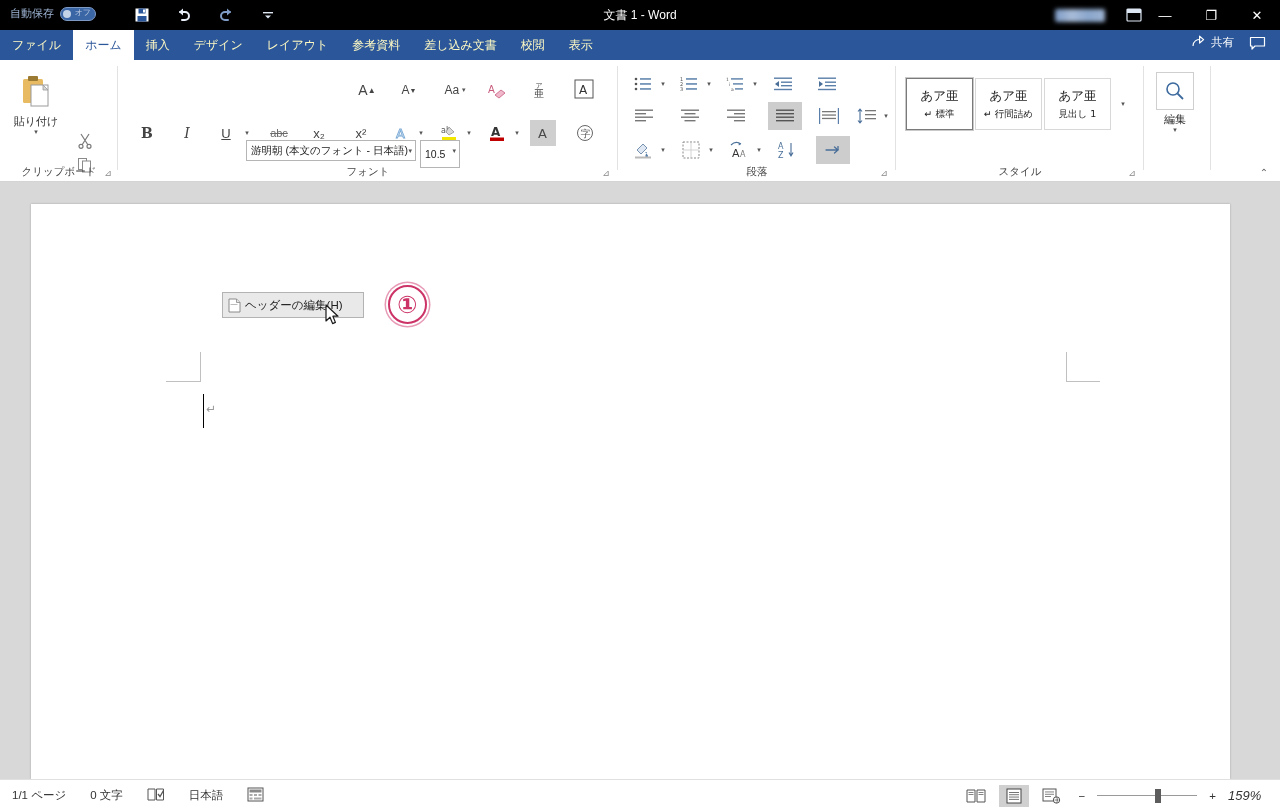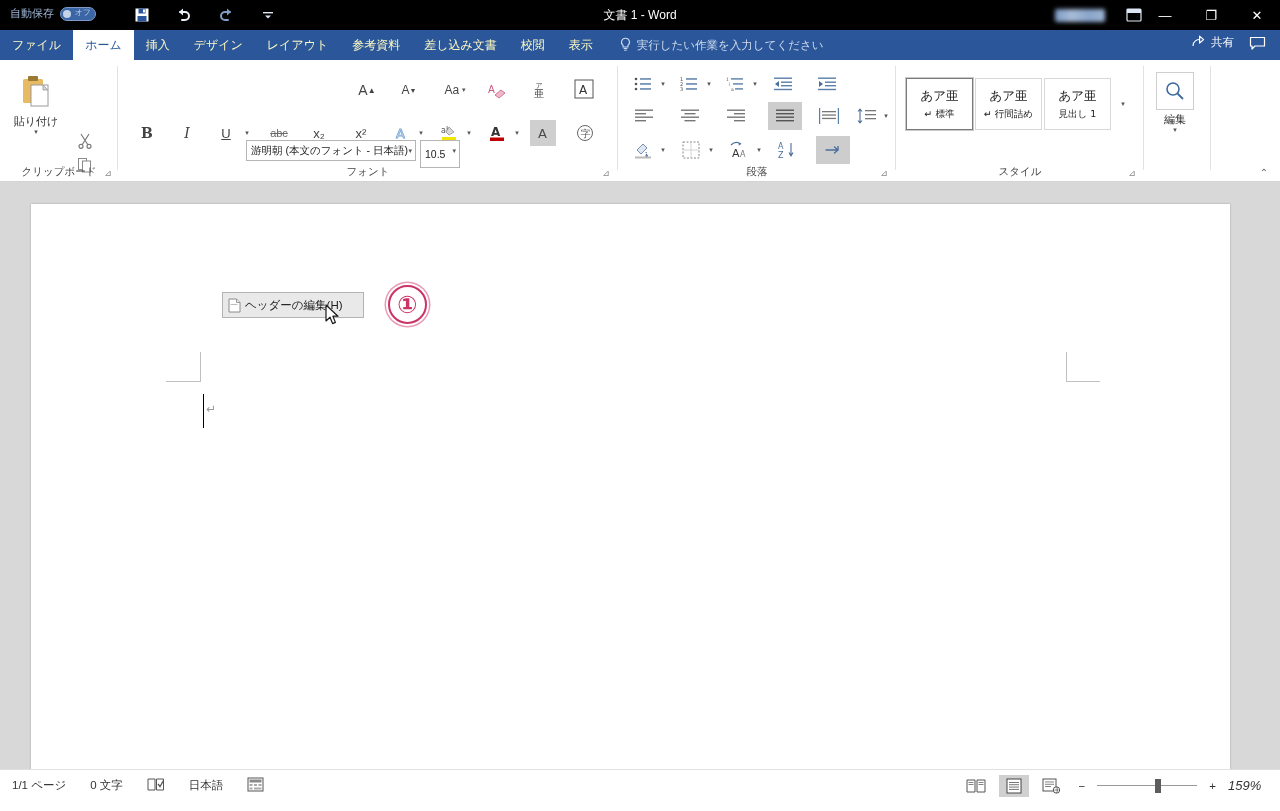--- a/index.html
+++ b/index.html
@@ -165,21 +165,21 @@
     border-radius: 50%; border: 2px solid #cc3366;
     display: flex; align-items: center; justify-content: center;
     color: #cc3366; font-size: 24px; font-weight: bold;
     font-family: "DejaVu Sans", sans-serif;
     box-shadow: 0 0 0 2px #ffffff, 0 0 0 3.5px #e79ab6;
     background: transparent;
   }
 
   
   .statusbar {
-    position: absolute; bottom: 10px; left: 0; width: 1280px; height: 32px;
+    position: absolute; bottom: 0; left: 0; width: 1280px; height: 32px;
     background: #ffffff; border-top: 1px solid #e0e0e0;
     display: flex; align-items: center; font-size: 11.5px; color: #333333;
   }
   .sb-left { display: flex; align-items: center; gap: 24px; padding-left: 12px; }
   .sb-right {
     position: absolute; right: 12px; display: flex; align-items: center; gap: 8px;
   }
   .viewbtn {
     width: 30px; height: 22px; display: flex; align-items: center; justify-content: center;
     color: #555;
@@ -261,30 +261,20 @@
     <div class="tab">ファイル</div>
     <div class="tab active">ホーム</div>
     <div class="tab">挿入</div>
     <div class="tab">デザイン</div>
     <div class="tab">レイアウト</div>
     <div class="tab">参考資料</div>
     <div class="tab">差し込み文書</div>
     <div class="tab">校閲</div>
     <div class="tab">表示</div>
 
-    <div class="tellme">
-      <span>
-        <svg width="13" height="15" viewBox="0 0 13 15">
-          <path d="M6.5 1.2 a4 4 0 0 1 2.4 7.2 l0 1.6 h-4.8 l0-1.6 A4 4 0 0 1 6.5 1.2 Z" stroke="#cfdcee" stroke-width="1.1" fill="none"></path>
-          <rect x="4.6" y="11" width="3.8" height="1" fill="#cfdcee"></rect>
-          <rect x="5.2" y="12.7" width="2.6" height="1" fill="#cfdcee"></rect>
-        </svg>
-      </span>
-      <span>実行したい作業を入力してください</span>
-    </div>
 
     <div class="share">
       <span>
         <svg width="15" height="14" viewBox="0 0 15 14">
           <path d="M2 12 C2 7 6 5.5 9 5.5" stroke="#ffffff" stroke-width="1.2" fill="none"></path>
           <path d="M8.6 2.2 L12.6 5.6 L8.6 9 Z" stroke="#ffffff" stroke-width="1.2" fill="none" stroke-linejoin="round"></path>
         </svg>
       </span>
       <span>共有</span>
     </div>

